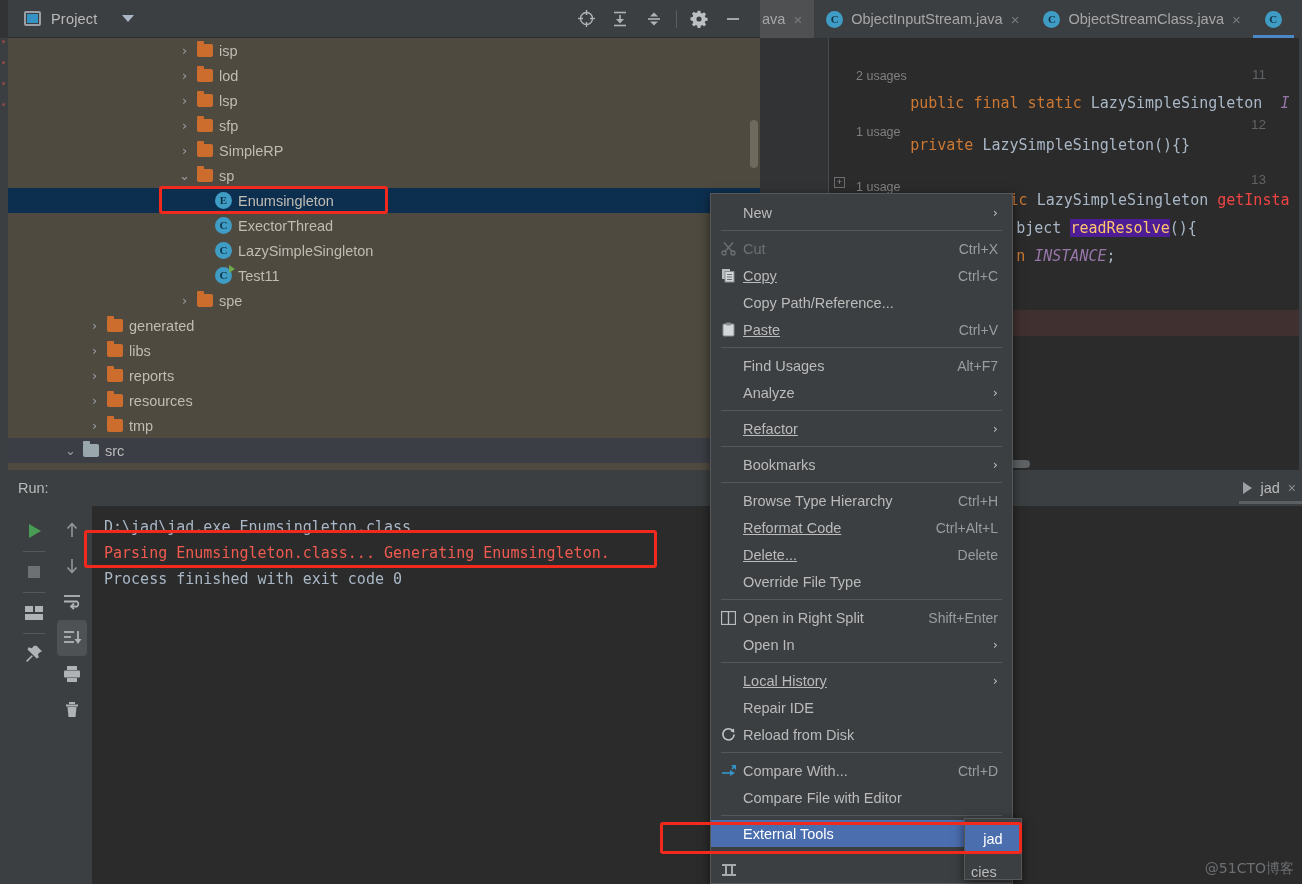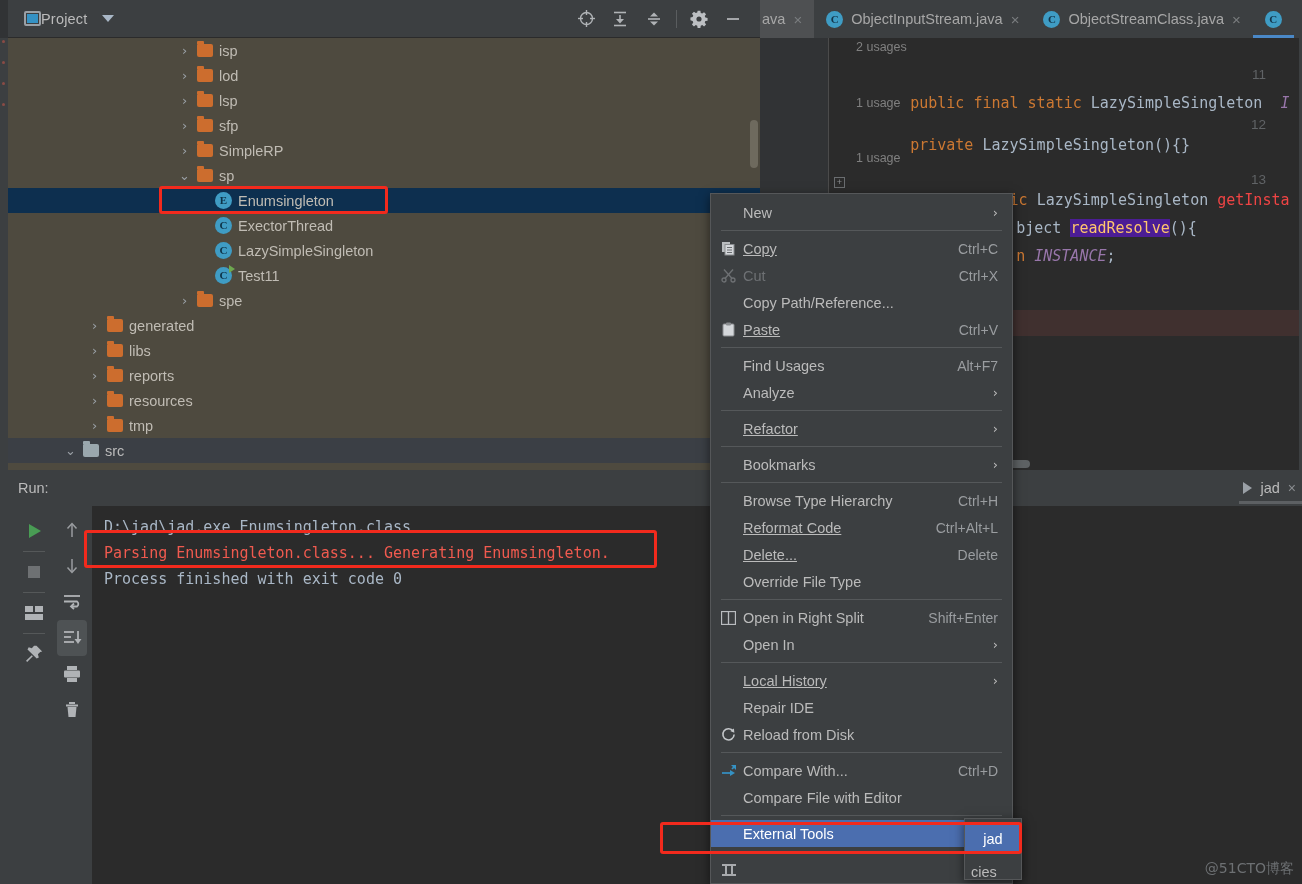--- a/index.html
+++ b/index.html
@@ -25,21 +25,21 @@
     display: block; width: 3px; height: 3px; background: #8a4b45; margin-bottom: 18px;
     border-radius: 50%;
   }
 
   
   .toolbar {
     position: absolute; left: 8px; top: 0; width: 752px; height: 38px;
     background: #3c3f41; border-bottom: 1px solid #2b2b2b;
     display: flex; align-items: center;
   }
-  .tb-left { display: flex; align-items: center; padding-left: 16px; gap: 0; flex: 1; text-align: right; }
+  .tb-left { display: flex; align-items: center; padding-left: 16px; gap: 10px; flex: 1; text-align: right; }
   .proj-icon {
     width: 17px; height: 15px; border: 2px solid #9aa0a6; border-radius: 2px;
     background: #3c3f41; position: relative;
   }
   .proj-icon::after {
     content:""; position: absolute; left: 1px; top: 1px; right: 1px; bottom: 1px;
     background: #3592c4;
   }
   .proj-title { color: #bbbbbb; font-size: 14.5px; letter-spacing: .2px; }
   .caret-down {
@@ -130,21 +130,21 @@
     position: absolute; right: 36px; color: #606366; font-size: 13.5px;
     font-family: "Liberation Sans", sans-serif;
   }
   .fold-plus {
     position: absolute; left: 74px; width: 11px; height: 11px;
     border: 1px solid #6a6d70; color: #8a8d90; font-size: 9px; line-height: 9px;
     text-align: center; font-family: "Liberation Sans", sans-serif;
   }
   .gutter-div { position:absolute; left: 68px; top: 0; width: 1px; height: 432px; background: #4b4b4b; }
   .code-line { position: absolute; left: 96px; white-space: pre; }
-  .hint { color: #808080; font-size: 12.5px; font-family: "Liberation Sans", sans-serif; }
+  .hint { color: #808080; font-size: 12.5px; font-family: "Liberation Sans", sans-serif; margin-top: 29px; }
   .kw { color: #cc7832; }
   .type { color: #a9b7c6; }
   .fld { color: #9876aa; font-style: italic; }
   .mth { color: #ef4444; }
   .plain { color: #a9b7c6; }
   .mth-hl { color: #ffc66d; background: #4c1d95; }
   .err-strip {
     position: absolute; left: 69px; top: 272px; width: 473px; height: 26px; background: #40302f;
   }
   .ed-hscroll {
@@ -546,47 +546,47 @@
 
   <div class="ctxmenu">
 
     <div class="mi">
       <span class="mi-ico"></span>
       <span class="mi-label">New</span>
       <span class="mi-arrow">›</span>
     </div>
     <div class="msep"></div>
 
+    <div class="mi disabled">
+      <span class="mi-ico">
+        <svg width="15" height="15" viewBox="0 0 15 15">
+          <circle cx="3" cy="12" r="2" fill="none" stroke="#6e7174" stroke-width="1.3"></circle>
+          <circle cx="12" cy="12" r="2" fill="none" stroke="#6e7174" stroke-width="1.3"></circle>
+          <line x1="4" y1="10.5" x2="12" y2="1.5" stroke="#6e7174" stroke-width="1.3"></line>
+          <line x1="11" y1="10.5" x2="3" y2="1.5" stroke="#6e7174" stroke-width="1.3"></line>
+        </svg>
+      </span>
+      <span class="mi-label">Cut</span>
+      <span class="mi-acc">Ctrl+X</span>
+    </div>
+
     <div class="mi">
       <span class="mi-ico">
         <svg width="15" height="15" viewBox="0 0 15 15">
           <rect x="1" y="1" width="8" height="10" fill="#b9bcbf"></rect>
           <rect x="4" y="3.5" width="9" height="10.5" fill="#d4d7da" stroke="#8a8d90" stroke-width="1"></rect>
           <line x1="6" y1="6.5" x2="11" y2="6.5" stroke="#6a6d70" stroke-width="1"></line>
           <line x1="6" y1="9" x2="11" y2="9" stroke="#6a6d70" stroke-width="1"></line>
           <line x1="6" y1="11.5" x2="11" y2="11.5" stroke="#6a6d70" stroke-width="1"></line>
         </svg>
       </span>
       <span class="mi-label"><span class="u">Copy</span></span>
       <span class="mi-acc">Ctrl+C</span>
     </div>
 
-    <div class="mi disabled">
-      <span class="mi-ico">
-        <svg width="15" height="15" viewBox="0 0 15 15">
-          <circle cx="3" cy="12" r="2" fill="none" stroke="#6e7174" stroke-width="1.3"></circle>
-          <circle cx="12" cy="12" r="2" fill="none" stroke="#6e7174" stroke-width="1.3"></circle>
-          <line x1="4" y1="10.5" x2="12" y2="1.5" stroke="#6e7174" stroke-width="1.3"></line>
-          <line x1="11" y1="10.5" x2="3" y2="1.5" stroke="#6e7174" stroke-width="1.3"></line>
-        </svg>
-      </span>
-      <span class="mi-label">Cut</span>
-      <span class="mi-acc">Ctrl+X</span>
-    </div>
-
     <div class="mi">
       <span class="mi-ico"></span>
       <span class="mi-label">Copy Path/Reference...</span>
     </div>
 
     <div class="mi">
       <span class="mi-ico">
         <svg width="15" height="15" viewBox="0 0 15 15">
           <rect x="2" y="2" width="11" height="12" rx="1" fill="#d4d7da" stroke="#8a8d90" stroke-width="1"></rect>
           <rect x="5" y="0.5" width="5" height="3" rx="1" fill="#8a8d90"></rect>

